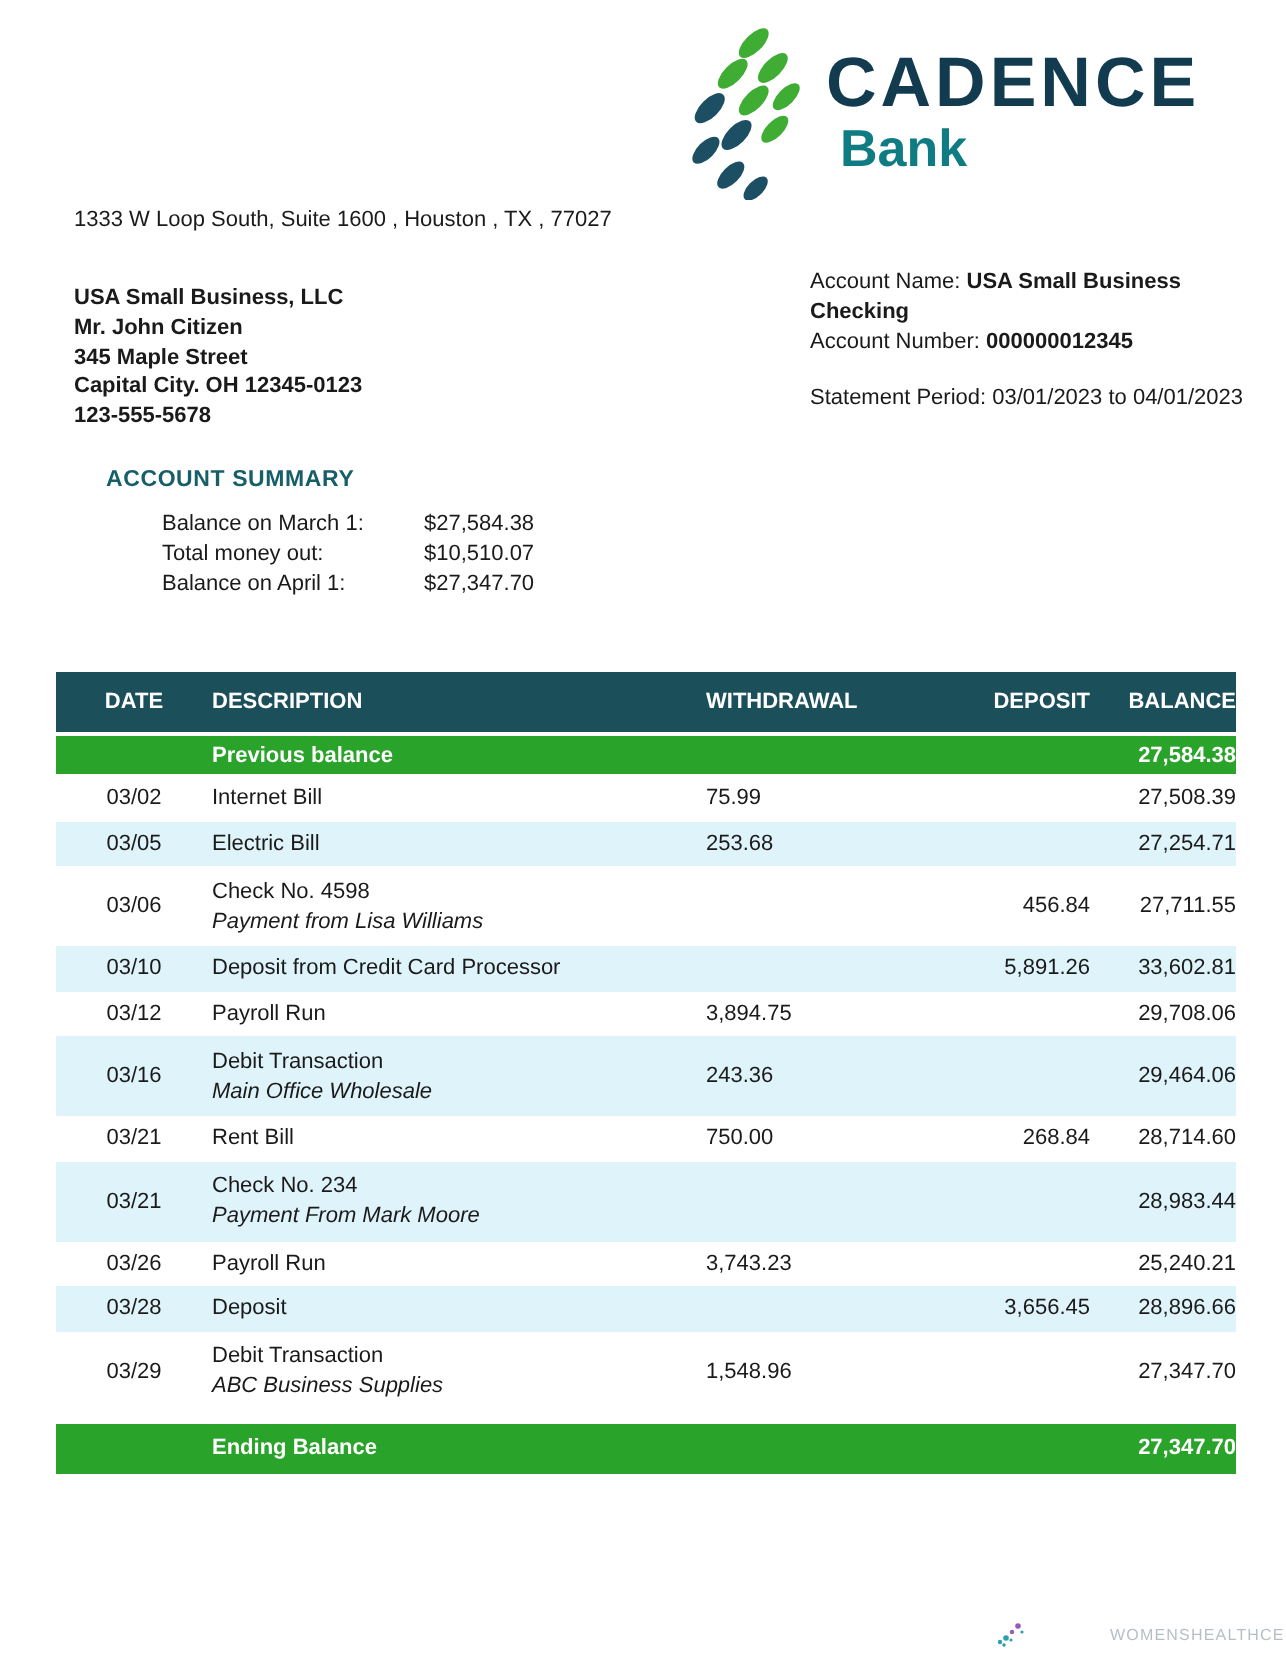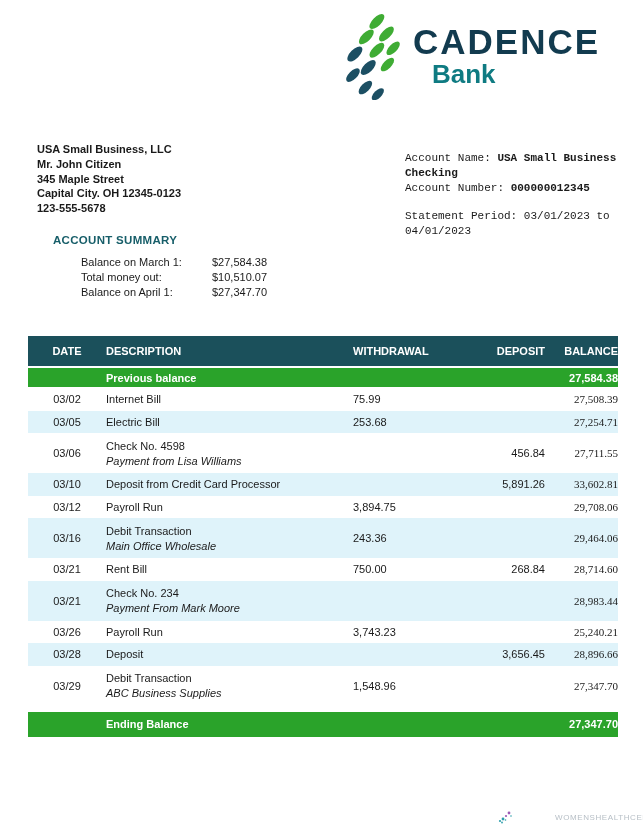--- a/index.html
+++ b/index.html
@@ -8,28 +8,28 @@
     position:relative; width:643px; height:825px; background:#ffffff;
     font-family:"Liberation Sans","DejaVu Sans",sans-serif; color:#1a1a1a;
     overflow:hidden; margin:0 auto;
   }
 
   
   .logo { position:absolute; left:345px; top:12px; display:flex; align-items:flex-start; }
   .logo-icon { width:58px; height:88px; }
   .logo-text { margin-left:10px; padding-top:13px; }
   .logo-name { font-size:35px; font-weight:bold; letter-spacing:2px; color:#123B4F; line-height:34px; }
-  .logo-sub  { font-size:26px; font-weight:600; color:#0F7B82; line-height:30px; margin-left:19px; }
+  .logo-sub  { font-size:26px; font-weight:600; color:#0F7B82; line-height:30px; margin-left:7px; }
 
   
   .bank-address { position:absolute; left:37px; top:103px; font-size:11px; line-height:15.5px; }
   .customer { position:absolute; left:37px; top:142px; font-size:11px; line-height:14.8px; font-weight:bold; }
 
   
-  .account-info { position:absolute; left:405px; top:151px; font-size:11px; line-height:15px;font-family:Liberation Mono, monospace; }
+  .account-info { position:absolute; left:405px; top:134px; font-size:11px; line-height:15px; }
   .account-info .val { font-weight:bold; }
   .account-info .period { margin-top:13px; }
 
   
   .summary { position:absolute; left:53px; top:234px; font-size:11px; }
   .summary-title { font-size:11.5px; font-weight:bold; color:#175E69; letter-spacing:.3px; }
   .summary-rows { margin-top:9px; }
   .summary-row { display:flex; line-height:15.2px; }
   .summary-label { width:159px;padding-left:28px; }
   .summary-value { }
@@ -57,21 +57,21 @@
   td.b-val   { text-align:right; padding-right:10px; }
 
   tbody.txn-body tr:nth-child(even) { background:#DFF3FA; }
   tbody.txn-body tr:nth-child(odd)  { background:#ffffff; }
   tr.row-single td { height:22.5px; }
   tr.row-double td { height:40px; }
   td.t-date { text-align:center; }
   td.t-desc { text-align:left; }
   td.t-wd   { text-align:left; }
   td.t-dep  { text-align:right; }
-  td.t-bal  { text-align:right; padding-right:10px;font-family:Liberation Serif, serif; }
+  td.t-bal  { text-align:right; padding-right:10px; }
   .desc-note { font-style:italic; margin-top:3px; }
 
   
   .watermark { position:absolute; left:497px; top:808px; display:flex; align-items:center; }
   .wm-icon { width:18px; height:18px; margin-right:2px; }
   .wm-text { font-size:8px; letter-spacing:.6px; color:#B7BFC6;margin-left:38px; }
   .wm-badge { font-size:8px; font-weight:bold; color:#ffffff; background:#2E9FAC; padding:1.5px 3px; margin-left:2px; border-radius:1px; letter-spacing:.5px; }
 </style>
 </head>
 <body>
@@ -94,20 +94,21 @@
         <ellipse cx="34" cy="86" rx="8" ry="4" fill="#1C4F63" transform="rotate(-45 34 86)"></ellipse>
       </g>
     </svg>
     <div class="logo-text">
       <div class="logo-name">CADENCE</div>
       <div class="logo-sub">Bank</div>
     </div>
   </div>
 
   <div class="bank-address">
+    <div>1333 W Loop South, Suite 1600 , Houston , TX , 77027</div>
   </div>
 
   <div class="customer">
     <div>USA Small Business, LLC</div>
     <div>Mr. John Citizen</div>
     <div>345 Maple Street</div>
     <div>Capital City. OH 12345-0123</div>
     <div>123-555-5678</div>
   </div>
 

